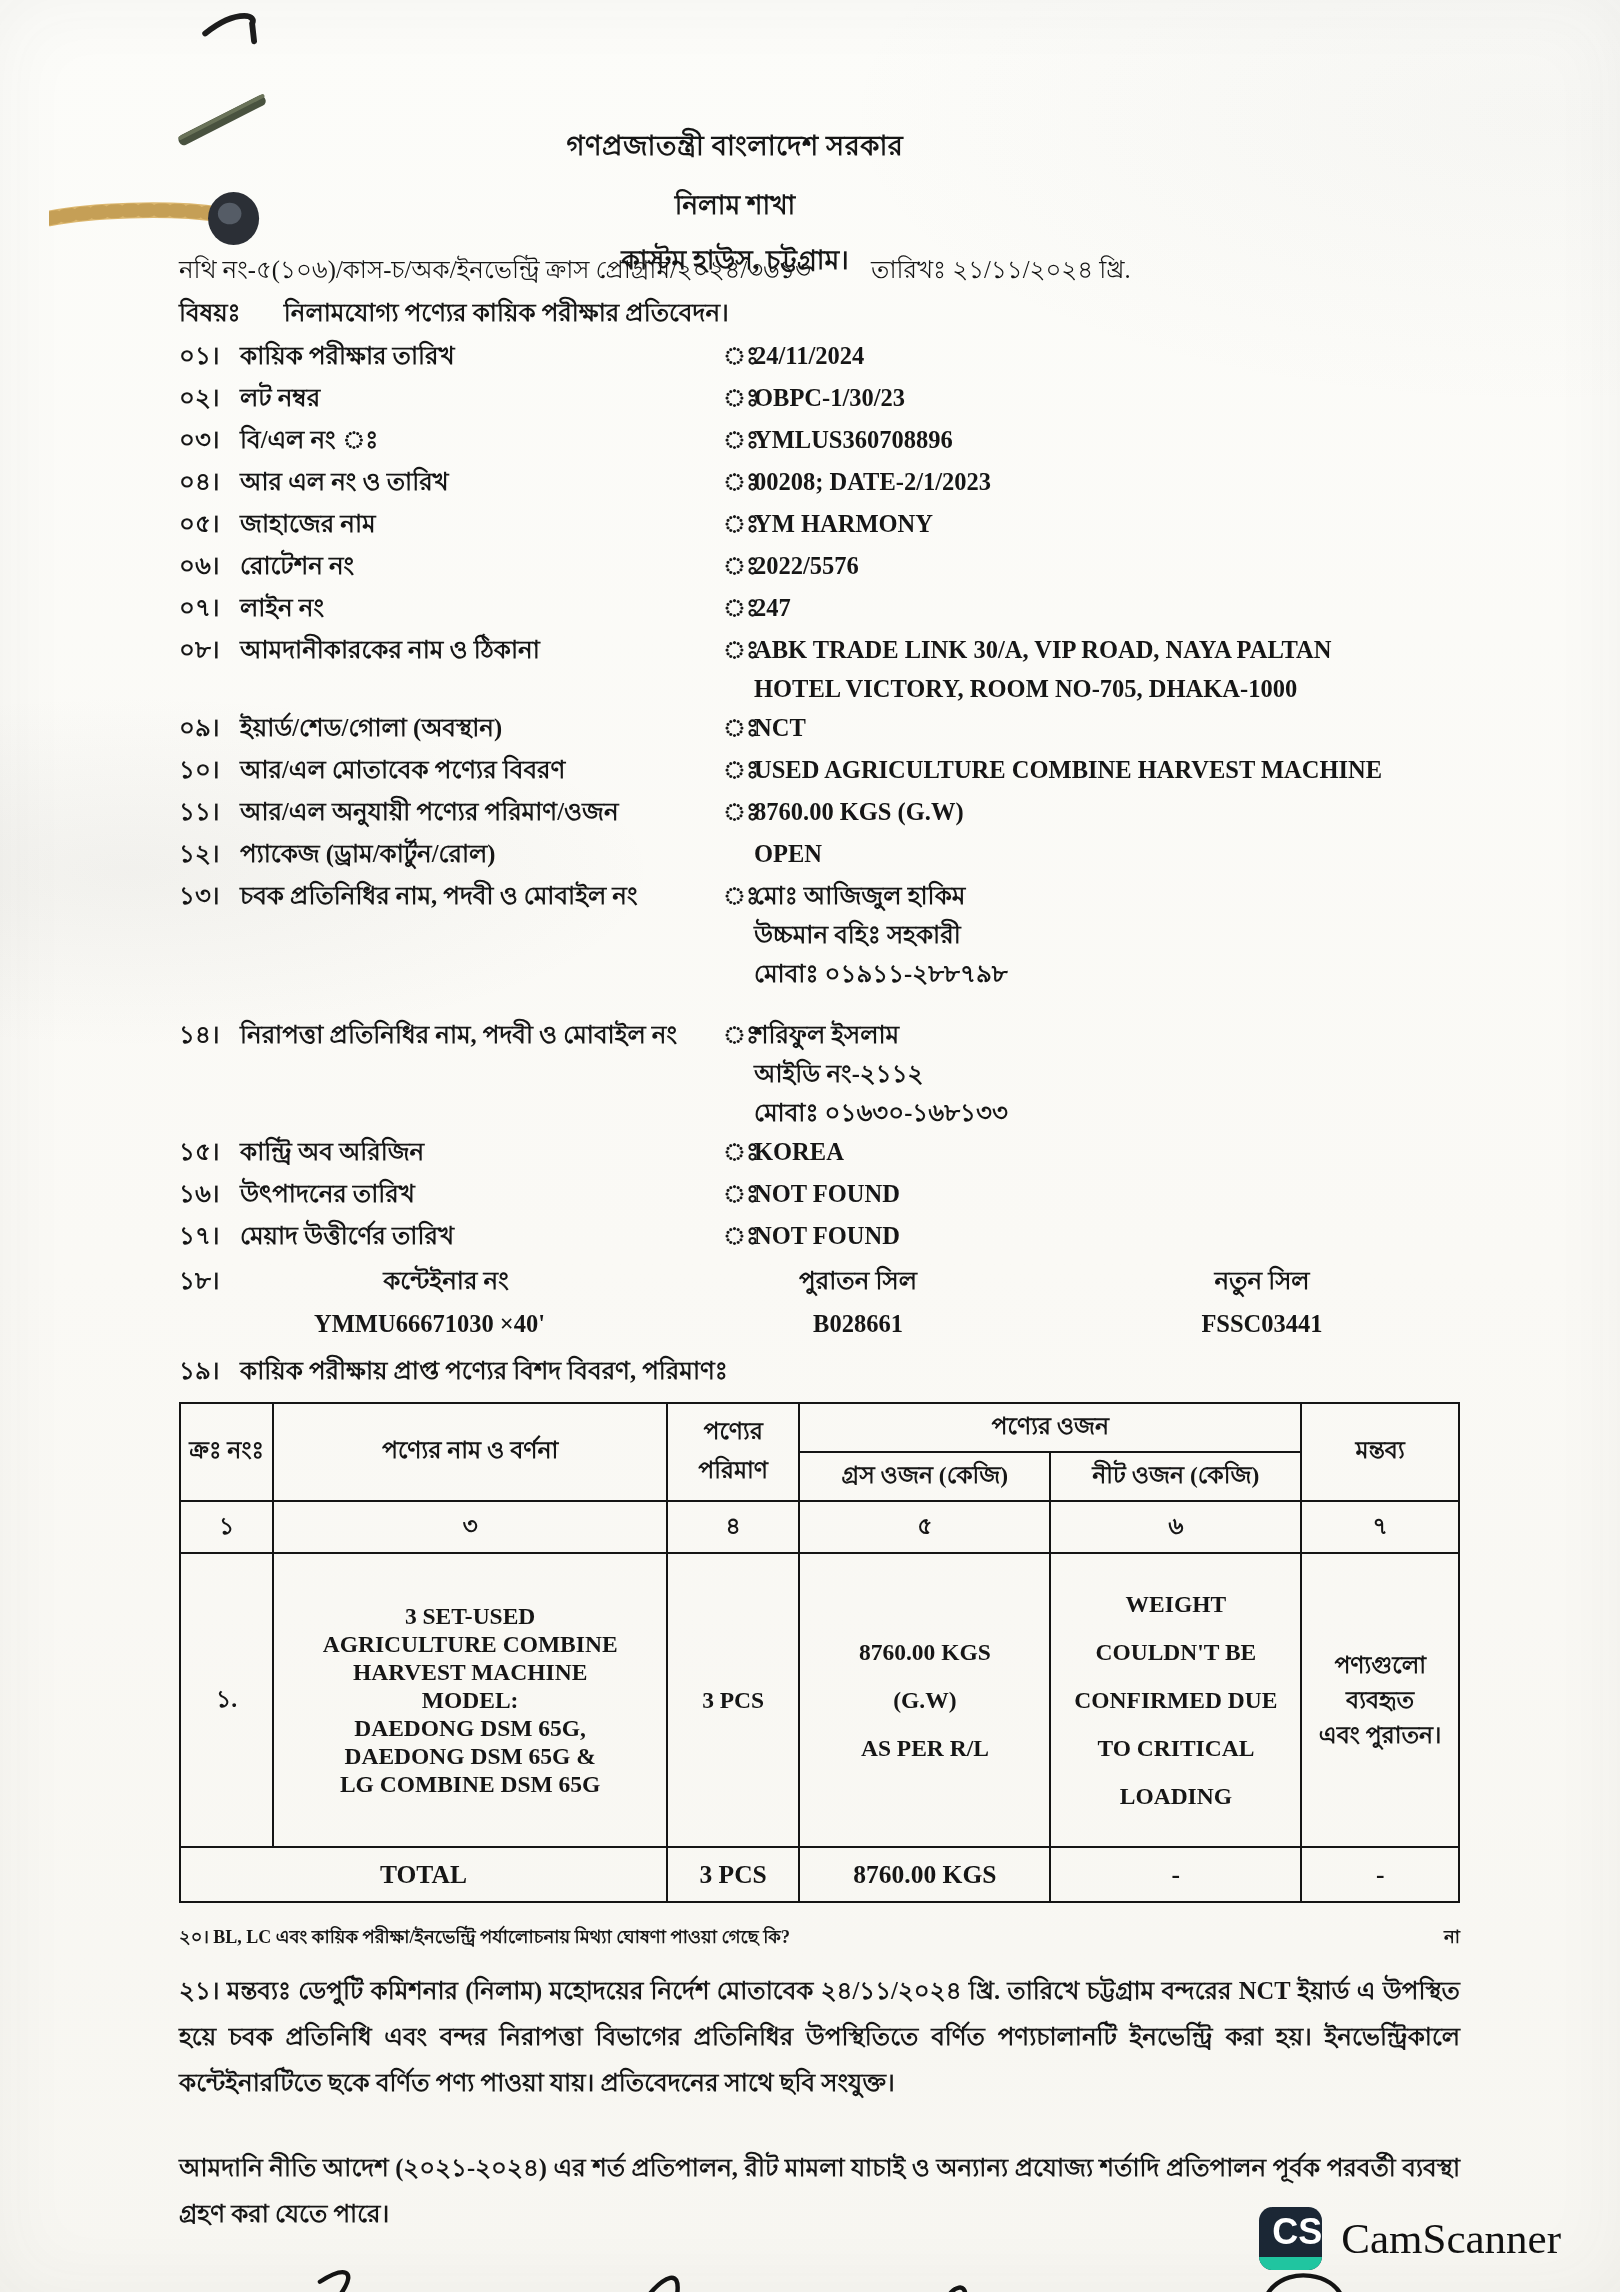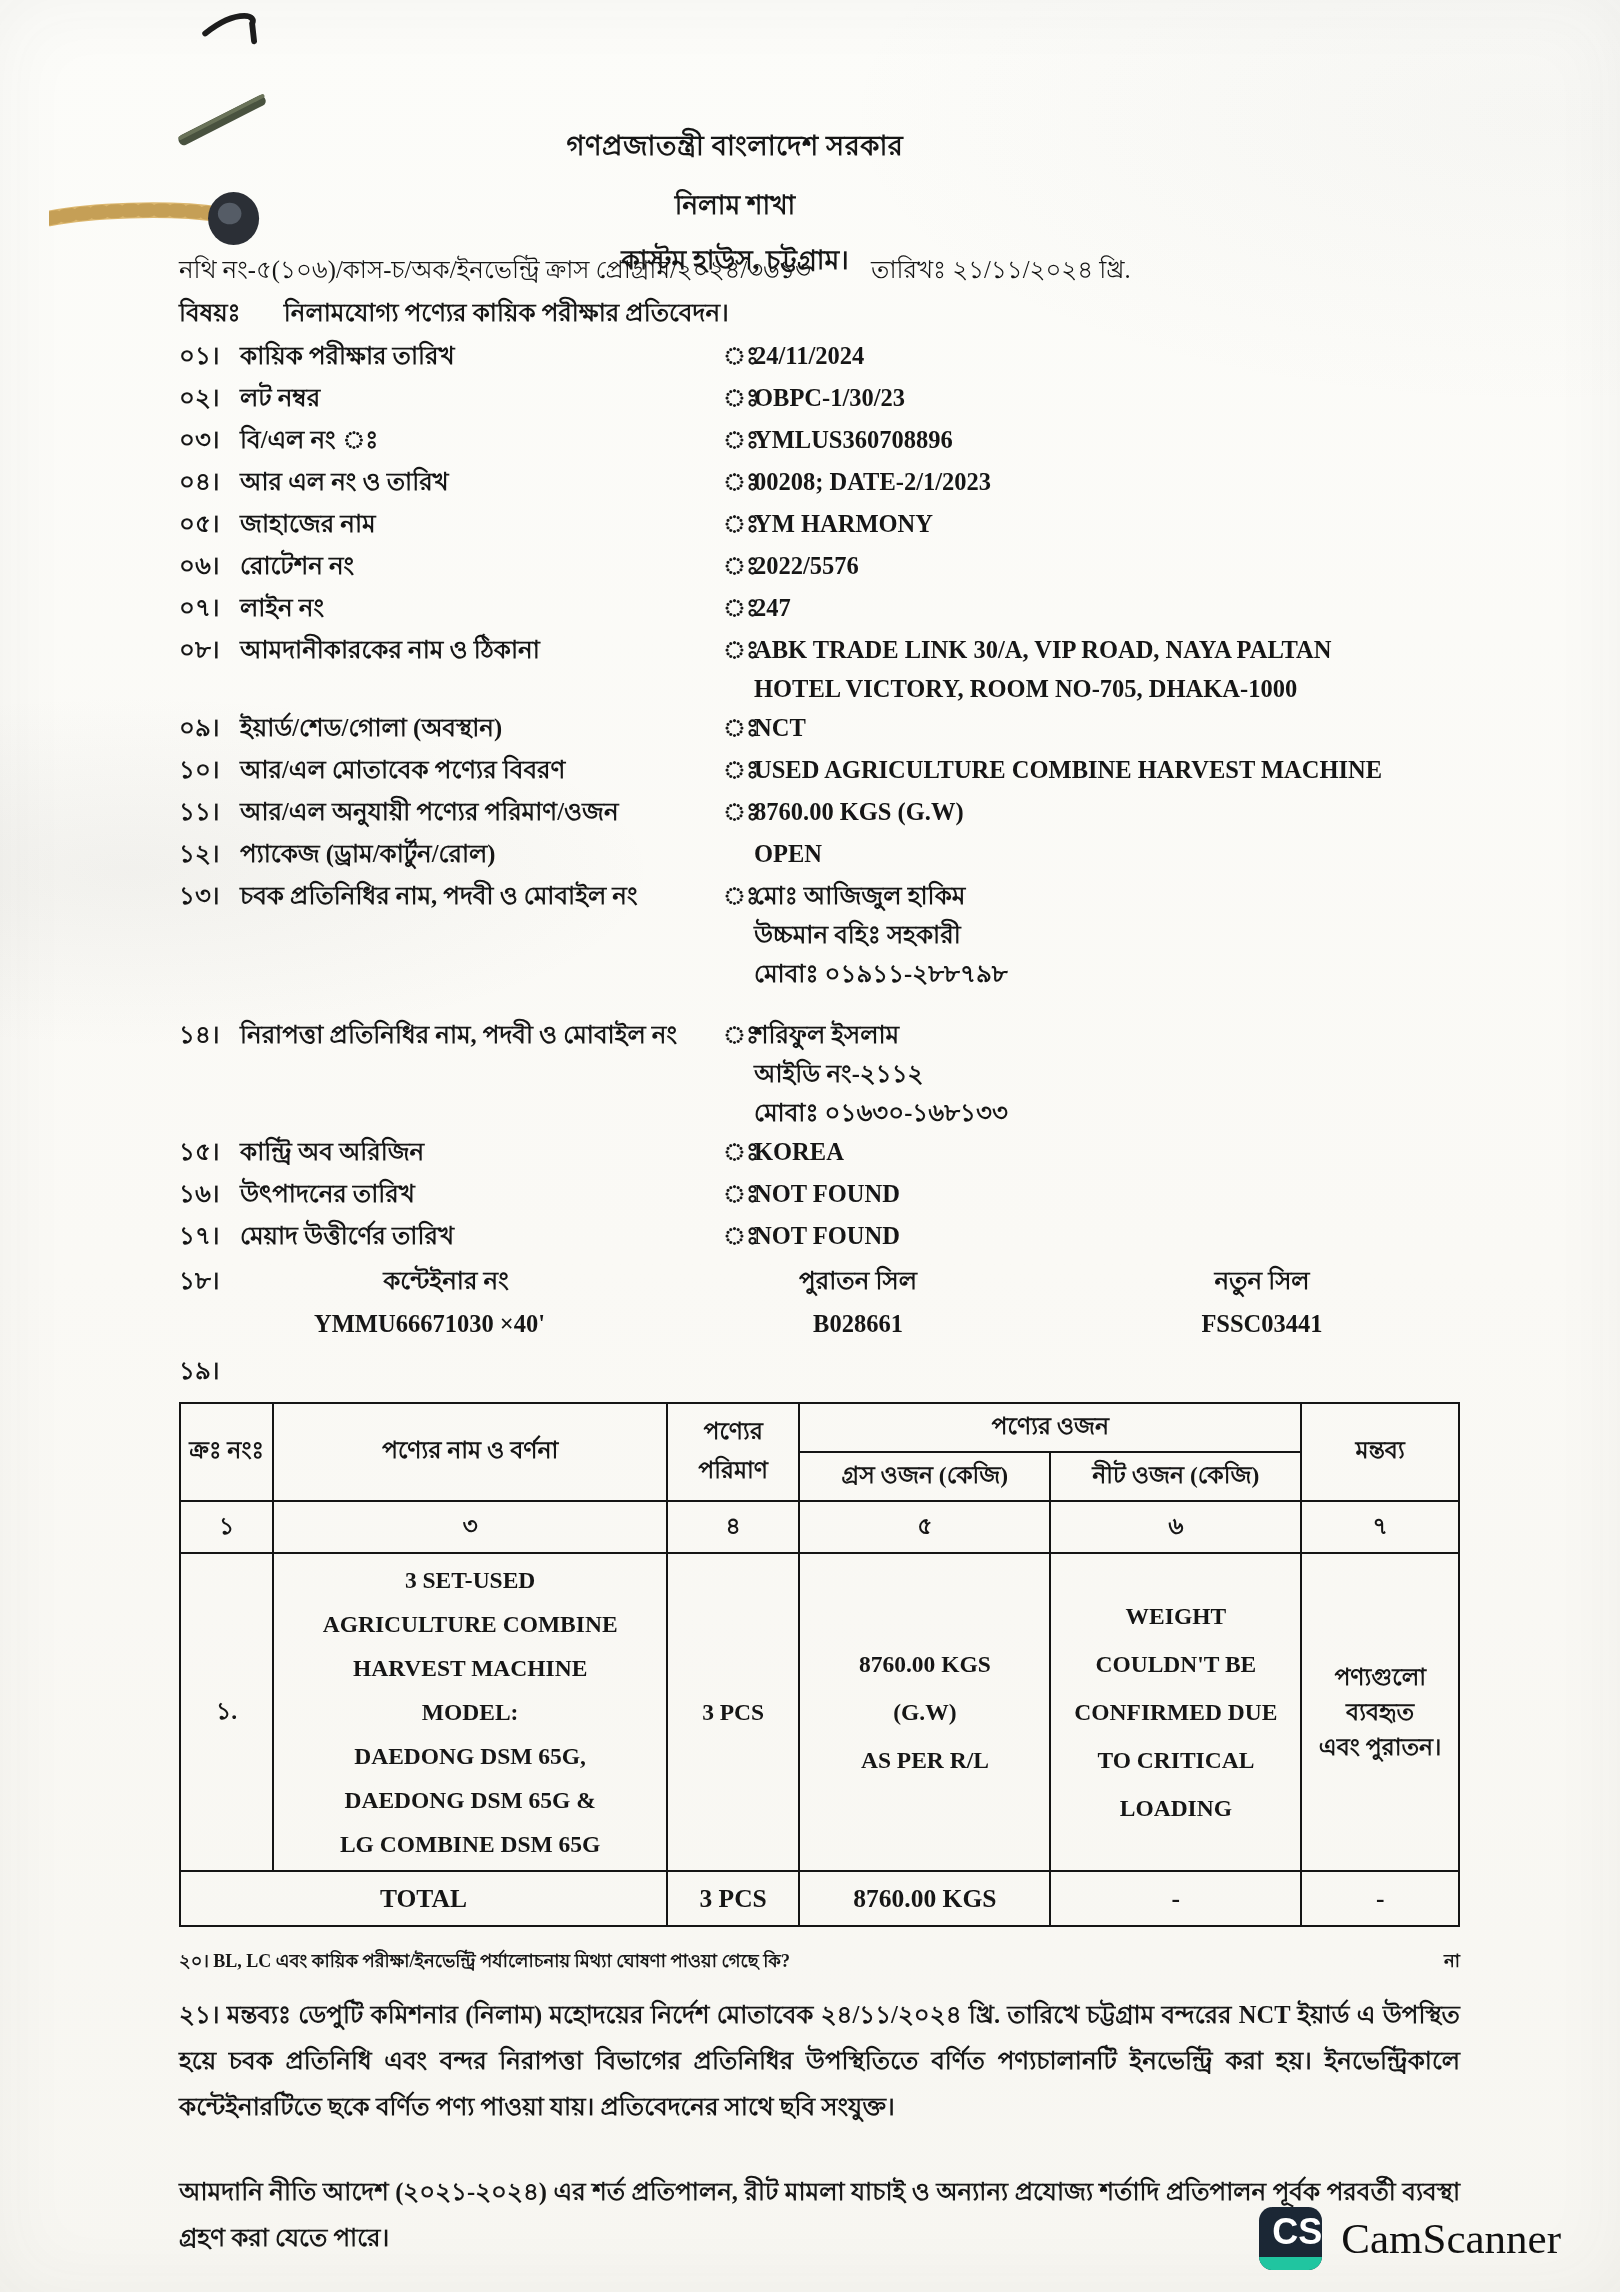--- a/index.html
+++ b/index.html
@@ -52,21 +52,21 @@
   
   table.goods { border-collapse:collapse; width:1281px; margin-top:9.8px; }
   table.goods td { border:2.5px solid #151515; font-weight:bold; font-size:23.5px; text-align:center; vertical-align:middle; padding:3.9px 7.8px; }
   td.th-small { width:93px; }
   td.th-name { width:392px; }
   td.th-qty { width:132px; }
   td.th-w { width:250px; }
   td.th-remark { width:157px; }
   tr.numrow td { padding:5.9px 3.9px; font-size:23.5px; }
   tr.datarow td { height:294px; }
-  td.desc-cell { text-align:left; vertical-align:top; padding:9.8px 5.9px 9.8px 13.7px; white-space:pre-line; line-height:44px; font-size:24.5px; }
+  td.desc-cell { text-align:left; vertical-align:top; padding:9.8px 5.9px 9.8px 13.7px; white-space:pre-line; line-height:28px; font-size:24.5px; }
   td.sl-cell { vertical-align:top; padding-top:9.8px; text-align:center; }
   td.wrap-cell { white-space:pre-line; line-height:48px; }
   td.remark-cell { text-align:left; white-space:pre-line; line-height:35px; font-size:23.5px; padding-left:11.8px; }
   tr.totalrow td { height:55px; font-size:25.5px; }
   
   .q20 { display:flex; justify-content:space-between; font-weight:bold; font-size:18px; margin-top:13.7px; line-height:41px; }
   .para21 { font-weight:bold; font-size:24.5px; line-height:46px; margin-top:9.8px; text-align:justify; white-space:pre-line; }
   .closing { font-weight:bold; font-size:24.5px; line-height:46px; margin-top:39px; text-align:justify; }
   
   .sig-area { display:flex; margin-top:27.4px; }
@@ -235,20 +235,21 @@
     </div>
     <div class="cont-row">
       <span class="cont-no"></span>
       <span class="cont-col1 val">YMMU66671030 ×40'</span>
       <span class="cont-col2">B028661</span>
       <span class="cont-col3">FSSC03441</span>
     </div>
 
     <div class="item19">
       <span class="item-no">১৯।</span>
+      <span>কায়িক পরীক্ষায় প্রাপ্ত পণ্যের বিশদ বিবরণ, পরিমাণঃ</span>
     </div>
 
     <table class="goods">
       <tbody>
       <tr>
         <td class="th-small" rowspan="2">ক্রঃ নংঃ</td>
         <td class="th-name" rowspan="2">পণ্যের নাম ও বর্ণনা</td>
         <td class="th-qty" rowspan="2">পণ্যের পরিমাণ</td>
         <td colspan="2">পণ্যের ওজন</td>
         <td class="th-remark" rowspan="2">মন্তব্য</td>

